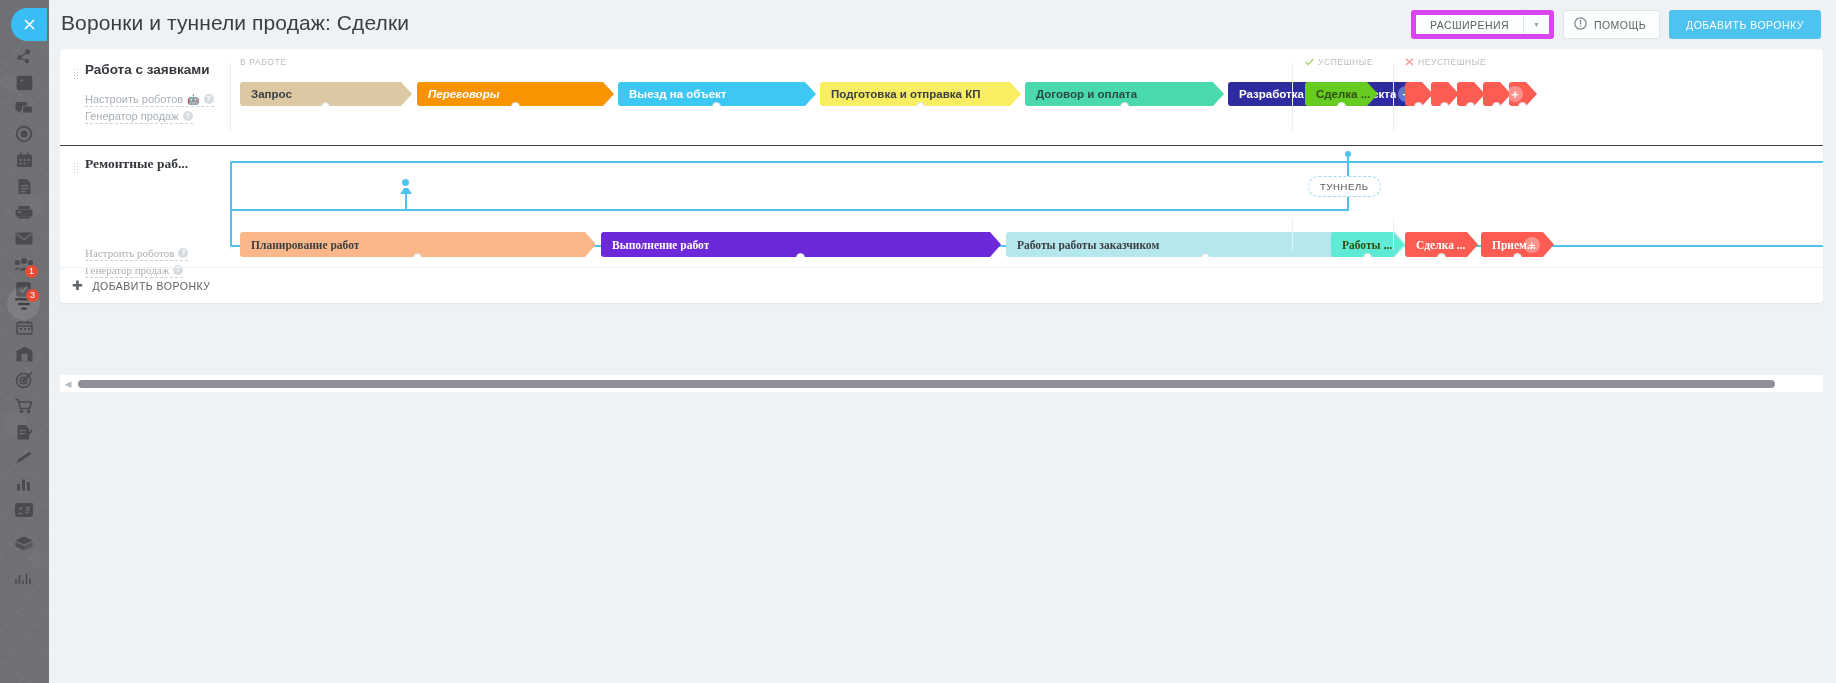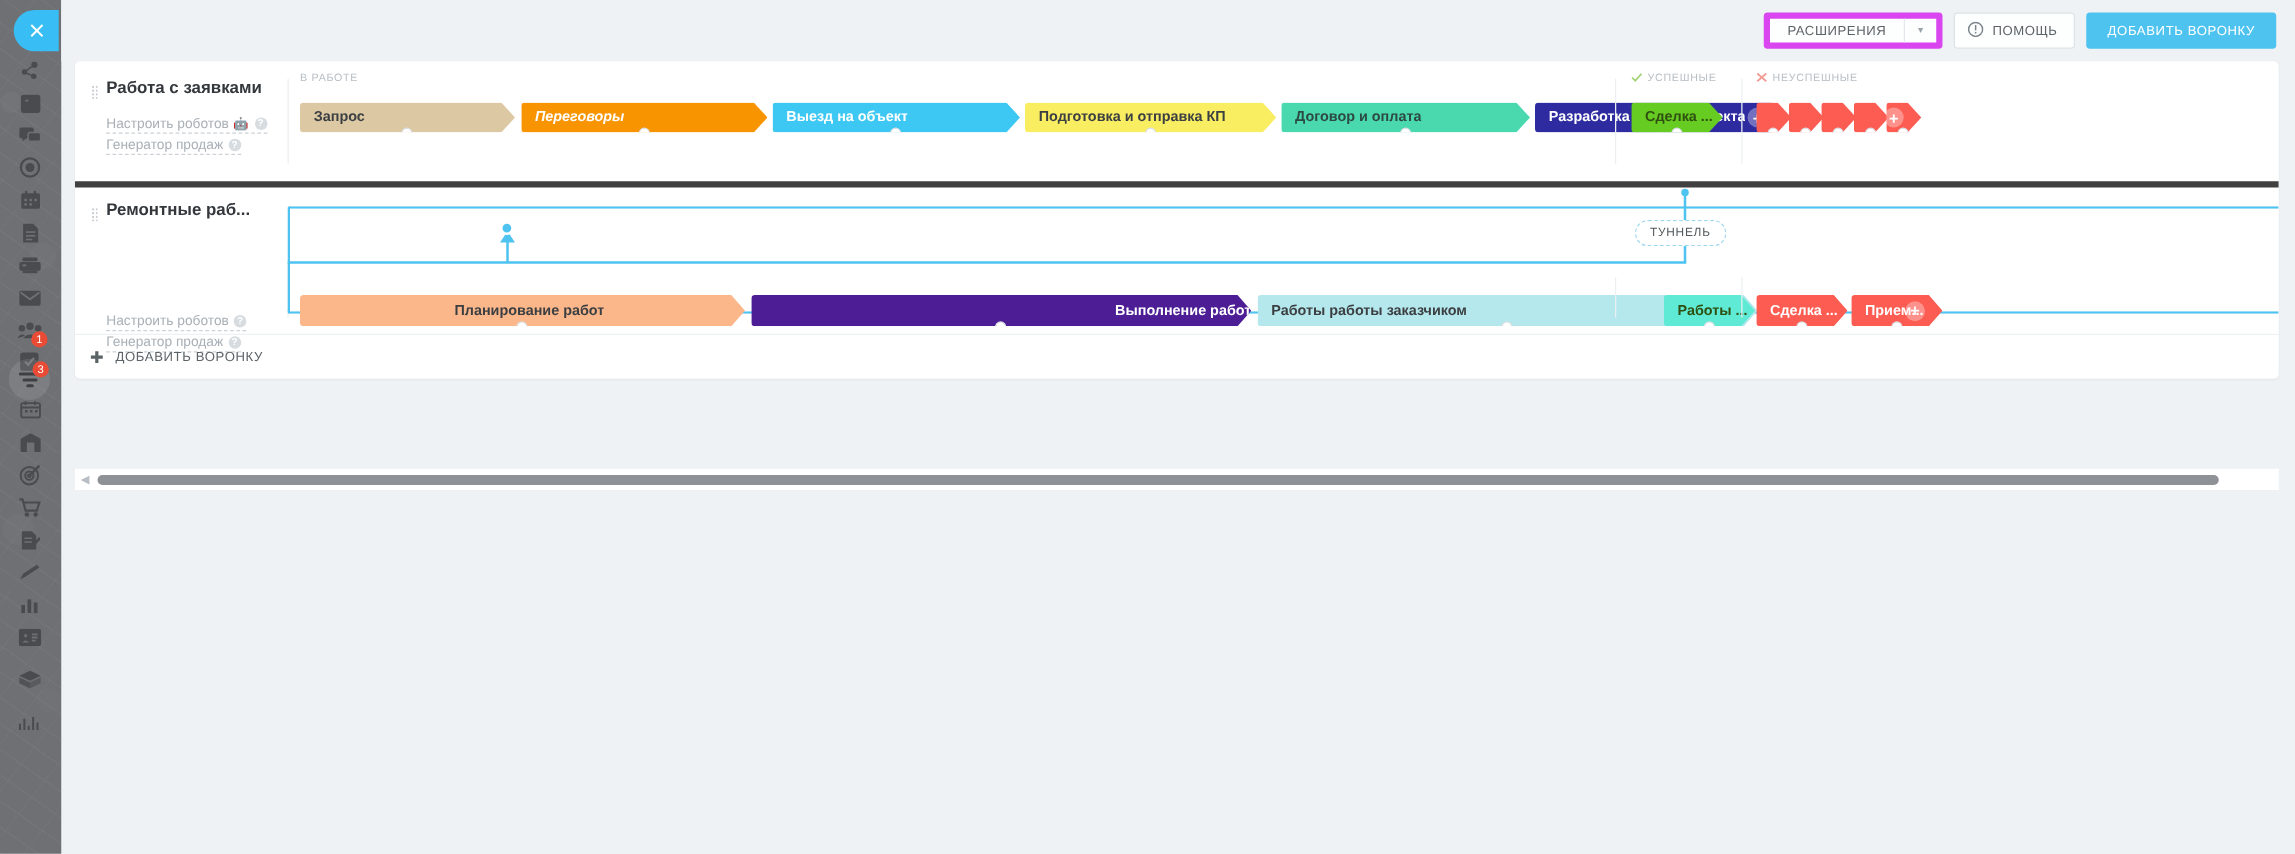--- a/index.html
+++ b/index.html
@@ -104,21 +104,21 @@
     position: absolute; left: 60px; top: 49px;
     width: 1763px; height: 254px;
     background: #fff;
     border-radius: 4px;
     box-shadow: 0 1px 2px rgba(0,0,0,.05);
     overflow: hidden;
   }
 
   .funnel-row { position: absolute; left: 0; width: 1763px; }
   #row1 { top: 0; height: 96px; }
-  #row2 { top: 96px; height: 122px; border-top: 5px solid #404040; }
+  #row2 { top: 96px; height: 122px; border-top: 1px solid #404040; font-family: Liberation Serif, serif; }
 
   .row-left { position: absolute; left: 0; top: 0; width: 178px; height: 100%; }
   .grip {
     position: absolute; left: 13px; top: 19px;
     width: 5px; height: 11px;
     background-image: radial-gradient(circle, #c3c9cf 40%, transparent 41%);
     background-size: 3px 3px;
   }
   .row-title {
     position: absolute; left: 25px; top: 13px;
@@ -431,20 +431,21 @@
       </svg>
   </div>
   <div class="side-icon" style="top:566px">
     <svg width="18" height="14" viewBox="0 0 18 14" fill="none" stroke="#4a4b4e" stroke-width="1.6">
       <path d="M1 12 V7 M4.5 12 V3 M8 12 V8.5 M11.5 12 V1.5 M15 12 V6"></path>
     </svg>
   </div>
 </div>
 
 <div id="header">
+  <div id="page-title">Воронки и туннели продаж: Сделки</div>
   <div id="header-actions">
     <div id="btn-ext-group">
       <div id="btn-ext">РАСШИРЕНИЯ</div>
       <div id="btn-ext-caret">▼</div>
     </div>
     <div class="hdr-btn" id="btn-help">
       <span>
         <svg width="13" height="13" viewBox="0 0 13 13">
             <circle cx="6.5" cy="6.5" r="5.6" fill="none" stroke="#7d868c" stroke-width="1.2"></circle>
             <rect x="5.9" y="3" width="1.2" height="4.3" fill="#7d868c"></rect>
@@ -558,25 +559,25 @@
       </div>
       <div class="row-link" style="top:118px">
         <span>Генератор продаж</span>
         <span class="qmark">?</span>
       </div>
     </div>
     <div class="row-divider" style="left:170px; top:58px; height:46px"></div>
 
     <div id="row2-select"></div>
     <div id="row2-stages">
-        <div class="stage" style="left: 180px; width: 356px; top: 86px; height: 25px; background: rgb(251, 183, 138); color: rgb(59, 63, 66); justify-content: center;">
+        <div class="stage" style="left: 180px; width: 356px; top: 86px; height: 25px; background: rgb(251, 183, 138); color: rgb(59, 63, 66);">
           <span style="white-space: nowrap; overflow: hidden;">Планирование работ</span>
           <div class="stage-dot" style="left: 173px;"></div>
         </div>
-        <div class="stage" style="left: 541px; width: 400px; top: 86px; height: 25px; background: #4c1d95; color: rgb(255, 255, 255); justify-content: flex-end;">
+        <div class="stage" style="left: 541px; width: 400px; top: 86px; height: 25px; background: #6d28d9; color: rgb(255, 255, 255);">
           <span style="white-space: nowrap; overflow: hidden;">Выполнение работ</span>
           <div class="stage-dot" style="left: 195px;"></div>
         </div>
         <div class="stage" style="left: 946px; width: 400px; top: 86px; height: 25px; background: rgb(181, 232, 236); color: rgb(59, 63, 66);">
           <span style="white-space: nowrap; overflow: hidden;">Работы работы заказчиком</span>
           <div class="stage-plus" style="right: 14px; background: rgba(255, 255, 255, 0.33); color: rgba(255, 255, 255, 0.95);">+</div>
           <div class="stage-dot" style="left: 195px;"></div>
         </div>
         <div class="stage" style="left: 1271px; width: 73px; top: 86px; height: 25px; background: #5eead4; color: rgb(47, 79, 16);">
           <span style="white-space: nowrap; overflow: hidden;">Работы ...</span>

